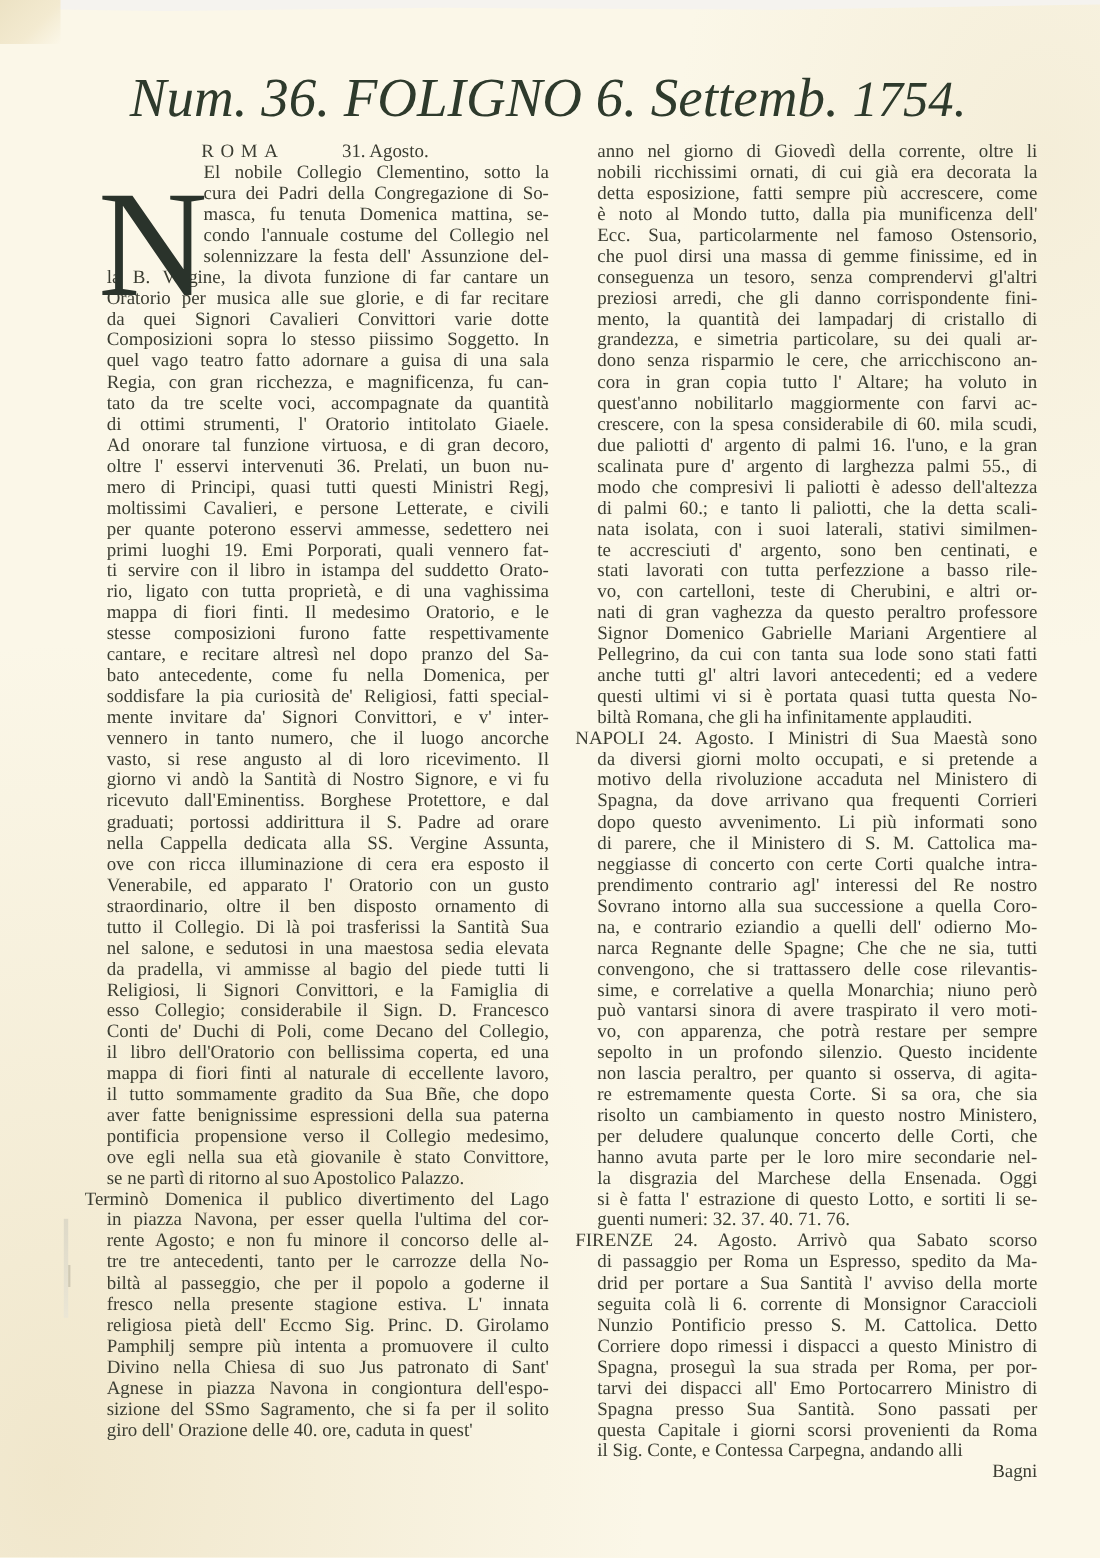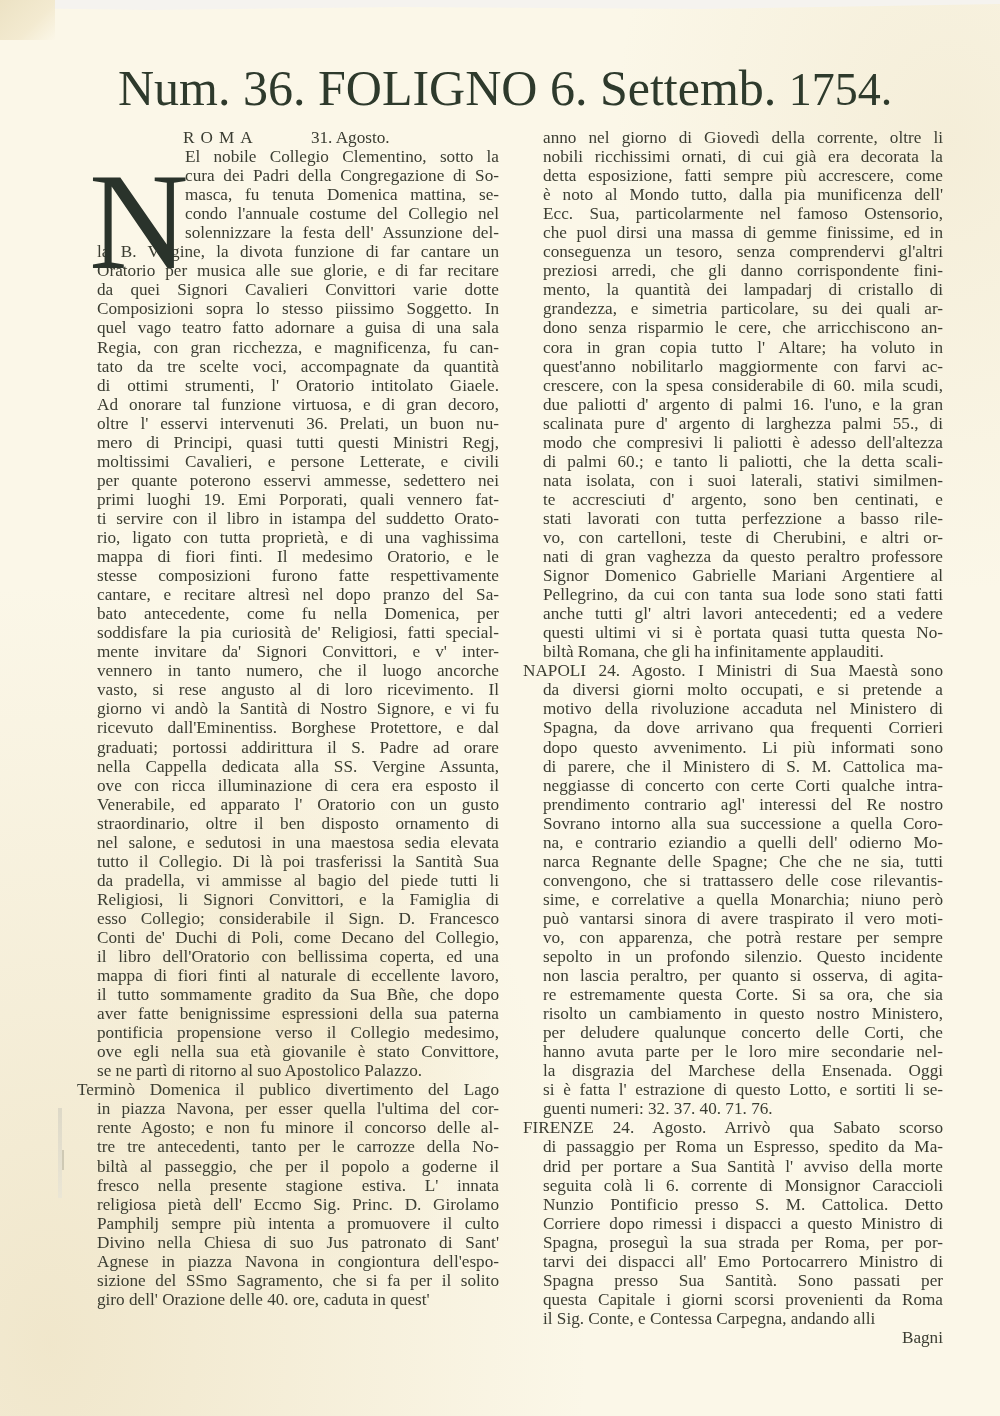--- a/index.html
+++ b/index.html
@@ -32,20 +32,21 @@
     }
     .masthead {
       position: absolute;
       left: 118px; top: 58px; width: 800px; height: 60px;
       font-family: "Liberation Serif", "DejaVu Serif", serif;
       font-size: 50px;
       line-height: 60px;
       color: #2e3a2c;
       white-space: nowrap;
       letter-spacing: 0px;
+      font-style: italic;
     }
     .masthead .year { font-size: 46px; }
     .col {
       position: absolute;
       font-family: "Liberation Serif", "DejaVu Serif", serif;
       font-size: 17.2px;
       line-height: 19.05px;
       color: #3b3d32;
       text-align: justify;
     }
@@ -138,22 +139,22 @@
         <span class="line">mente invitare da' Signori Convittori, e v' inter-</span>
         <span class="line">vennero in tanto numero, che il luogo ancorche</span>
         <span class="line">vasto, si rese angusto al di loro ricevimento. Il</span>
         <span class="line">giorno vi andò la Santità di Nostro Signore, e vi fu</span>
         <span class="line">ricevuto dall'Eminentiss. Borghese Protettore, e dal</span>
         <span class="line">graduati; portossi addirittura il S. Padre ad orare</span>
         <span class="line">nella Cappella dedicata alla SS. Vergine Assunta,</span>
         <span class="line">ove con ricca illuminazione di cera era esposto il</span>
         <span class="line">Venerabile, ed apparato l' Oratorio con un gusto</span>
         <span class="line">straordinario, oltre il ben disposto ornamento di</span>
+        <span class="line">tutto il Collegio. Di là poi trasferissi la Santità Sua</span>
         <span class="line">nel salone, e sedutosi in una maestosa sedia elevata</span>
-        <span class="line">tutto il Collegio. Di là poi trasferissi la Santità Sua</span>
         <span class="line">da pradella, vi ammisse al bagio del piede tutti li</span>
         <span class="line">Religiosi, li Signori Convittori, e la Famiglia di</span>
         <span class="line">esso Collegio; considerabile il Sign. D. Francesco</span>
         <span class="line">Conti de' Duchi di Poli, come Decano del Collegio,</span>
         <span class="line">il libro dell'Oratorio con bellissima coperta, ed una</span>
         <span class="line">mappa di fiori finti al naturale di eccellente lavoro,</span>
         <span class="line">il tutto sommamente gradito da Sua Bñe, che dopo</span>
         <span class="line">aver fatte benignissime espressioni della sua paterna</span>
         <span class="line">pontificia propensione verso il Collegio medesimo,</span>
         <span class="line">ove egli nella sua età giovanile è stato Convittore,</span>

